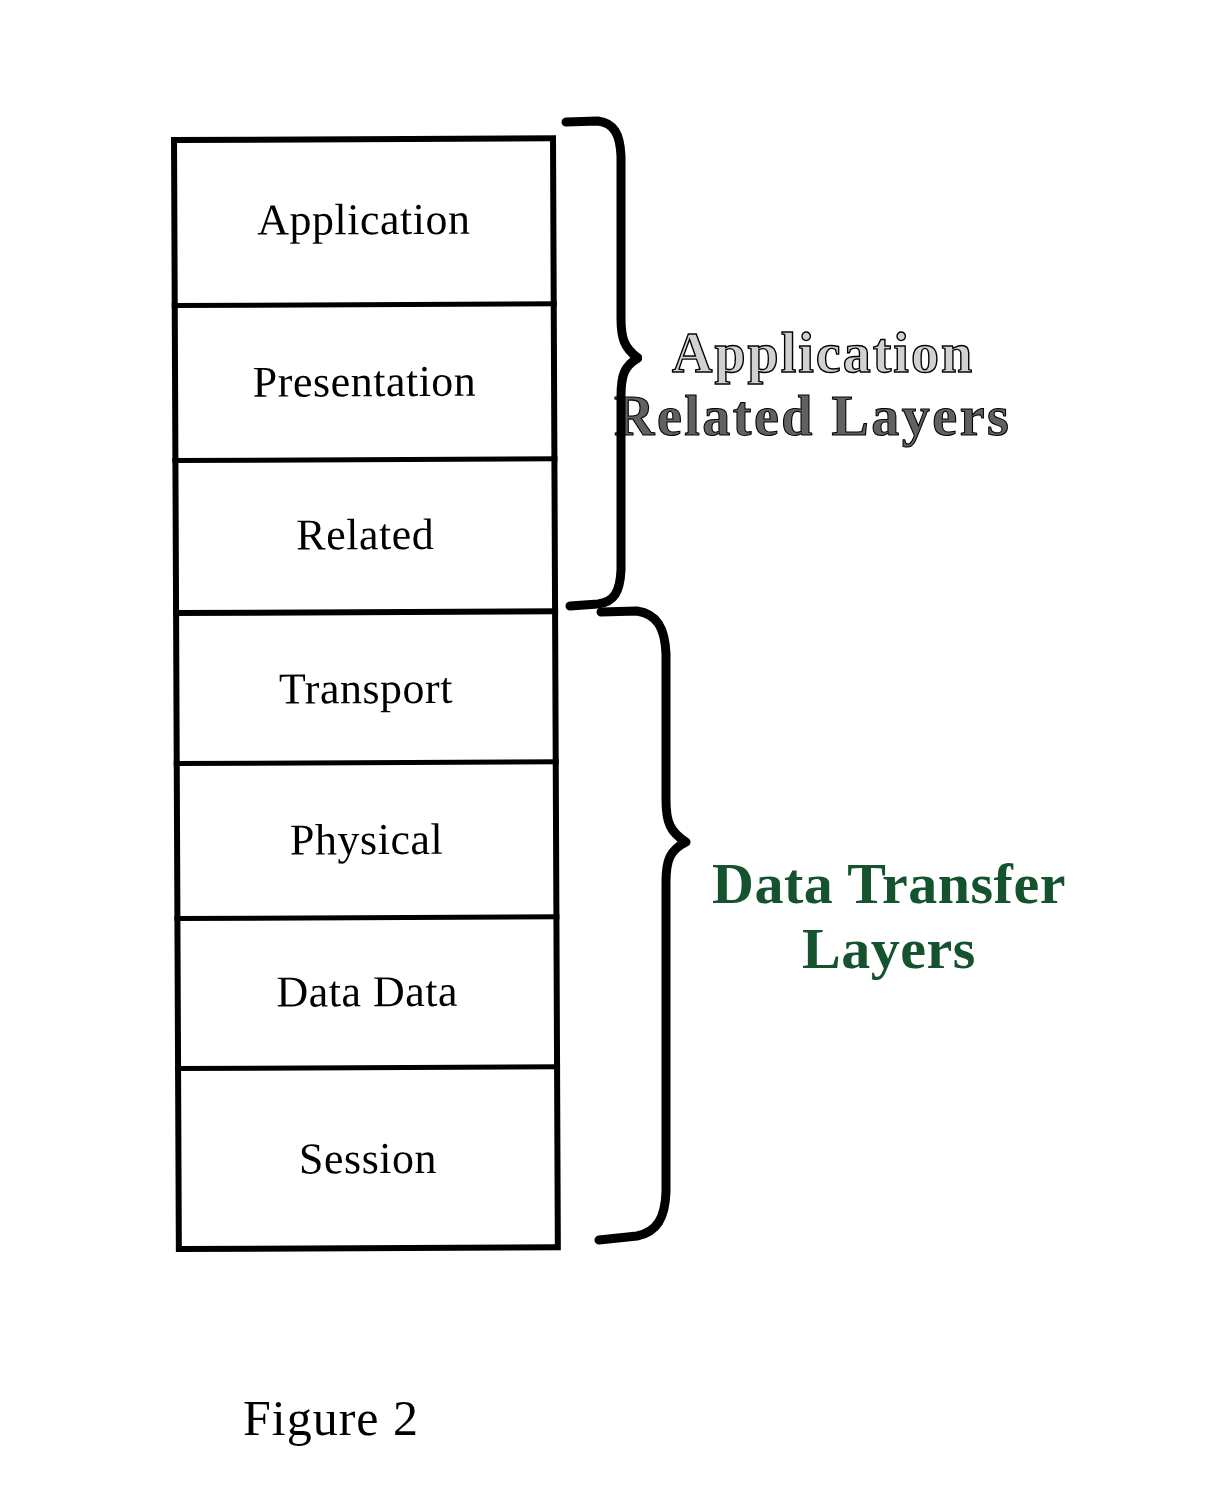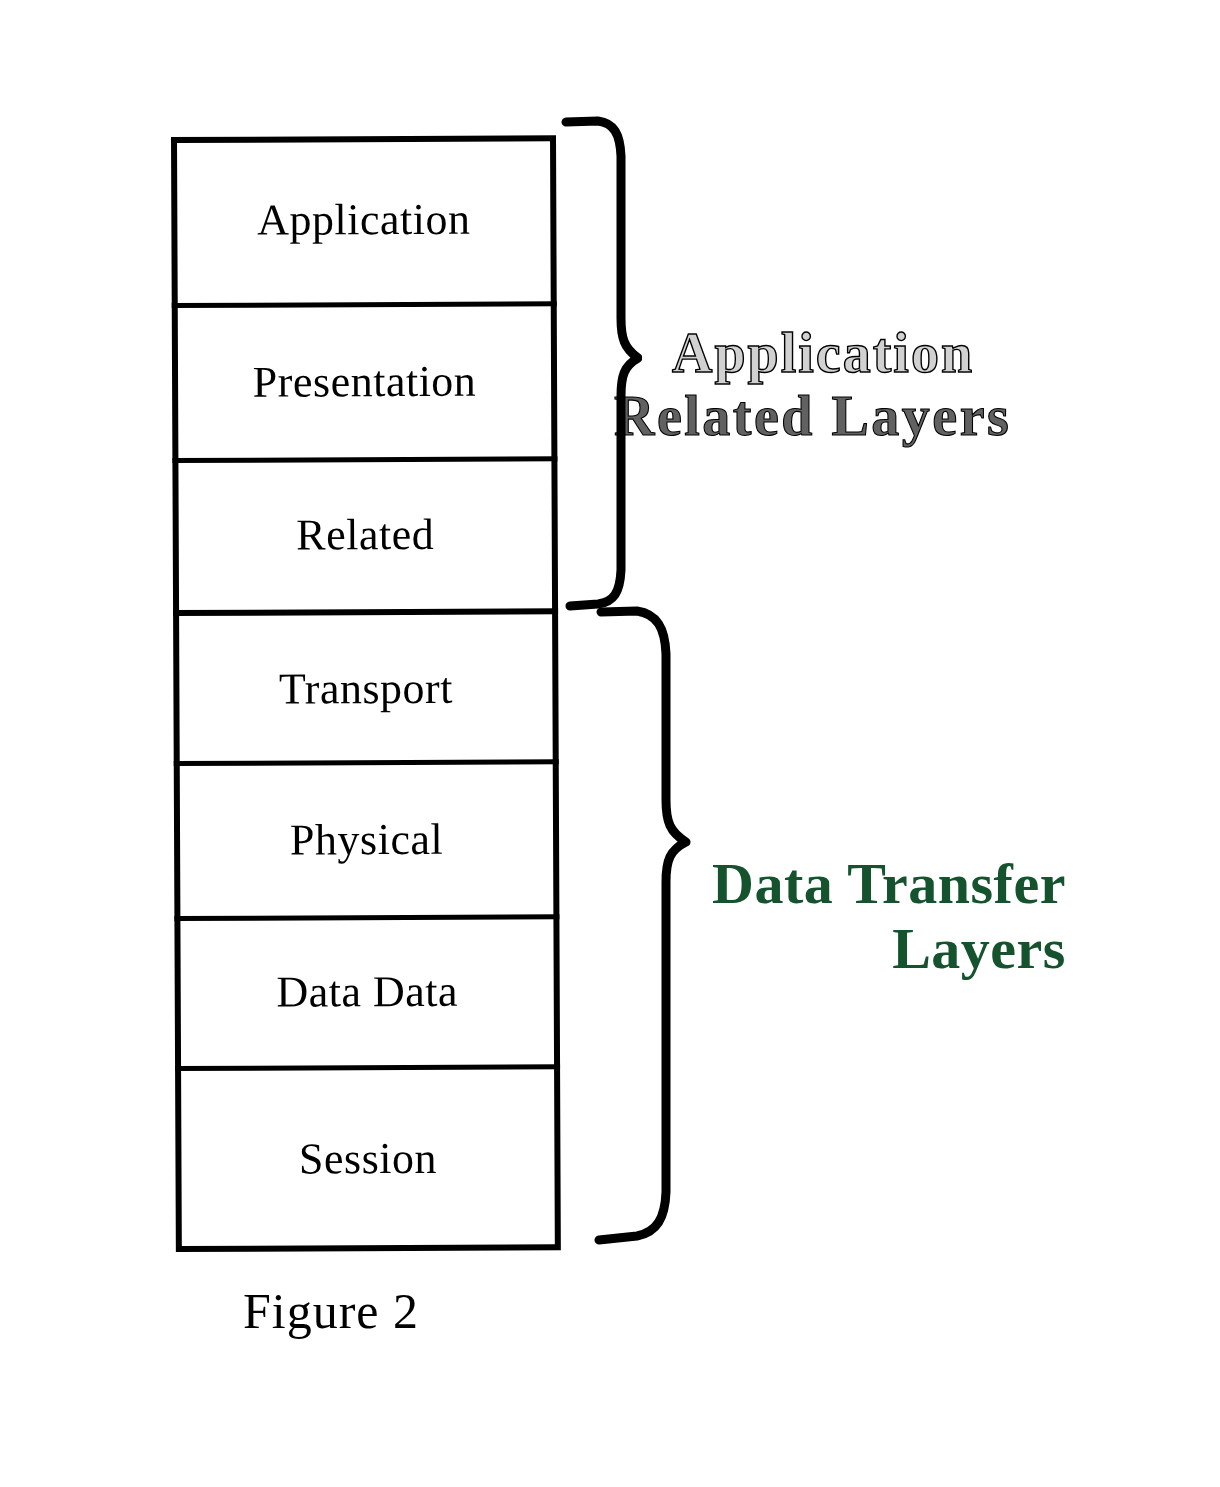--- a/index.html
+++ b/index.html
@@ -104,29 +104,29 @@
   }
   #group-label-datatransfer {
     left: 712px;
     top: 852px;
     font-size: 58px;
     letter-spacing: 0.5px;
     text-align: center;
   }
   #group-label-datatransfer .line2 {
     display: block;
-    text-align: right;
+    text-align: center;
     font-family: Liberation Serif, serif;
   }
 
   
   #figure-caption {
     position: absolute;
     left: 243px;
-    top: 1282px;
+    top: 1389px;
     font-family: "Liberation Serif", "DejaVu Serif", serif;
     font-size: 50px;
     letter-spacing: 1px;
     color: #000;
     white-space: nowrap;
     text-align: right;
   }
 </style>
 </head>
 <body>

